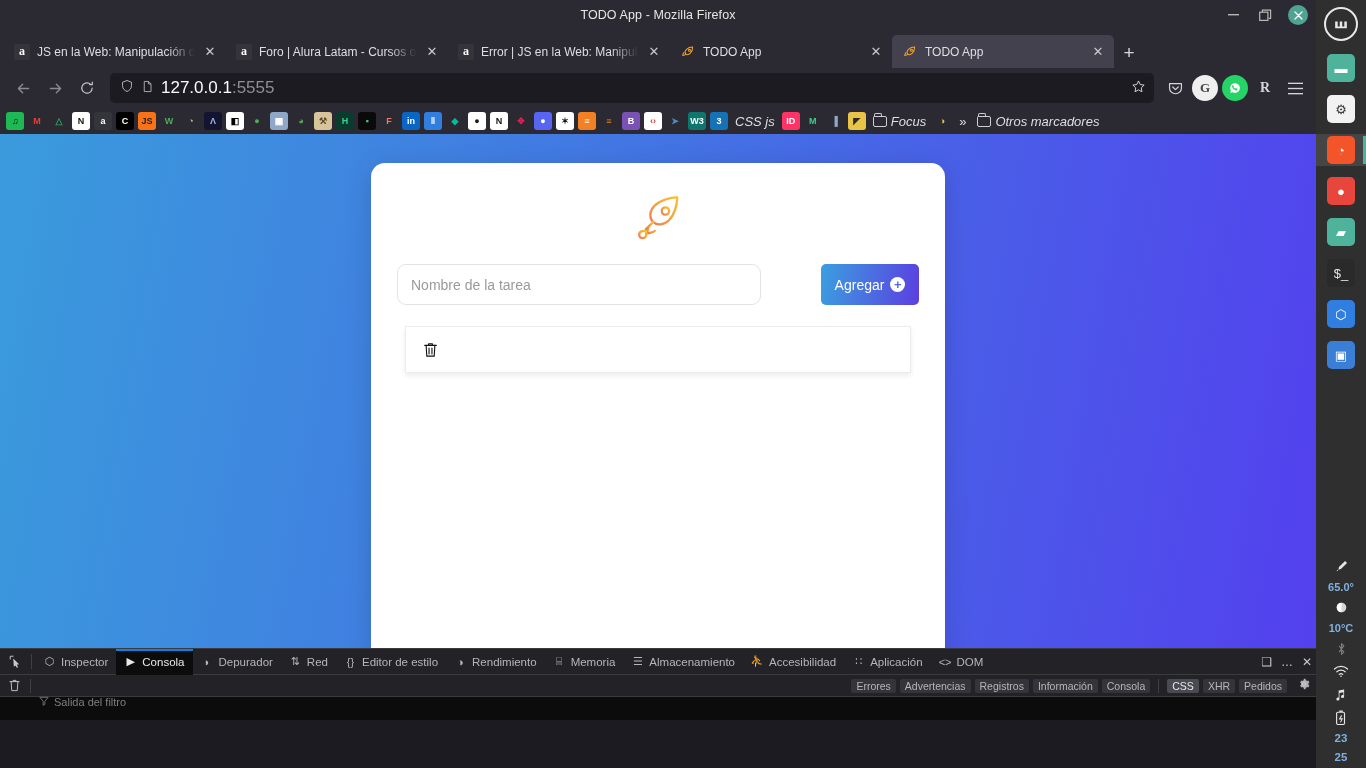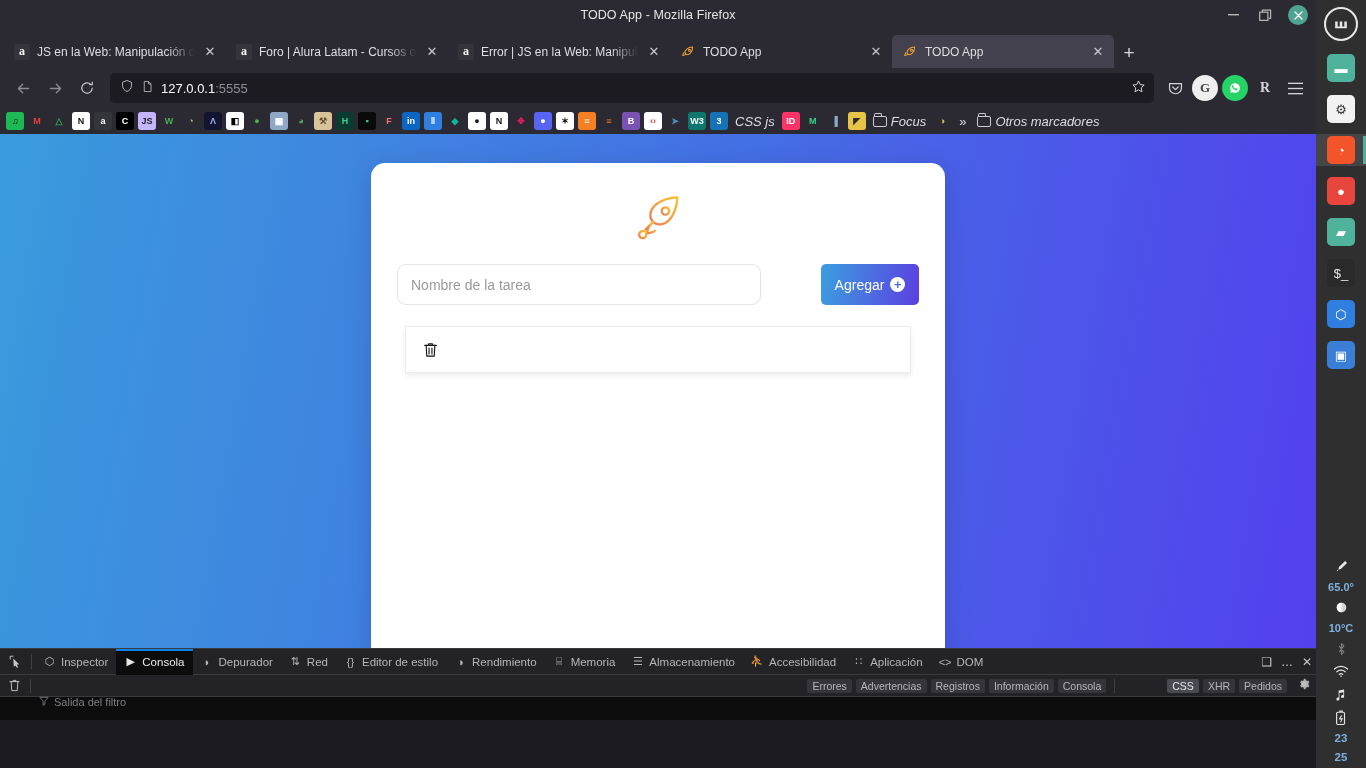--- a/index.html
+++ b/index.html
@@ -86,21 +86,21 @@
   }
   .nav-btn.dim { color:#6d6b73; }
   .urlbar {
     flex: 1 1 auto; height: 30px; margin: 0 6px;
     background: #1c1b22; border-radius: 5px;
     display: flex; align-items: center; gap: 7px;
     padding: 0 8px 0 10px;
   }
   .url-shield { color:#b6b4ba; }
   .url-page { color:#b6b4ba; }
-  .url-text { flex:1 1 auto; font-size: 13px; color:#fbfbfe; white-space:nowrap; overflow:hidden; }
+  .url-text { flex:1 1 auto; font-size: 17px; color:#fbfbfe; white-space:nowrap; overflow:hidden; }
   .url-text .dim { color:#8f8d95; }
   .url-star { color:#d6d4da; font-size:15px; }
   .nav-right { display:flex; align-items:center; gap: 4px; }
   .ext-icon { width:26px;height:26px;border-radius:50%;display:flex;align-items:center;justify-content:center;font-size:12px;font-weight:700;color:#fff; }
   .ext-pocket{ color:#d6d4da; font-size:16px; }
   .ext-g { background:#efefef; color:#444; font-family:"Liberation Serif",serif; font-size:13px;}
   .ext-wa { background:#25d366; color:#fff; font-size:13px; }
   .ext-r { color:#d6d4da; font-family:"Liberation Serif",serif; font-size:14px; }
   .ext-menu { color:#d6d4da; font-size:16px; }
 
@@ -205,21 +205,21 @@
   .dt-filterbar {
     height:22px; flex:0 0 22px;
     background:#232327; border-bottom:1px solid #3b3b3d;
     display:flex; align-items:center; padding: 0 6px; gap:8px;
   }
   .dt-trash { color:#c9c9c9; font-size:11px; width:16px; display:flex;justify-content:center;}
   .dt-vsep { width:1px;height:14px;background:#3f3f44; }
   .dt-filterinput { display:flex; align-items:center; gap:5px; color:#7e7e83; font-size:11px; flex:1 1 auto;margin-top:32px;}
   .dt-pills { display:flex; align-items:center; gap:4px; }
   .pill { font-size:10.5px; color:#b6b6b8; padding:1px 5px; border-radius:2px; background:#34343a; }
-  .pill.on { background:#4a4a52; color:#e8e8e8;margin-left:44px; }
+  .pill.on { background:#4a4a52; color:#e8e8e8; }
   .dt-gear { color:#c9c9c9; font-size:12px; padding-left:3px;}
 
   .dt-console {
     flex:1 1 auto; position:relative;
     background:#0c0c0d;
   }
   .console-line {
     position:absolute; left:24px; top:6px;
     font-family:"Liberation Mono", monospace; font-size:11.5px; color:#d7d7db;
   }
@@ -386,21 +386,21 @@
       </div>
     </div>
 
     <div class="bookmarks" id="bm-bar">
         <span class="bm" style="background: rgb(29, 185, 84); color: rgb(10, 10, 10);">♫</span>
         <span class="bm" style="background: rgb(43, 42, 51); color: rgb(231, 65, 51);">M</span>
         <span class="bm" style="background: rgb(43, 42, 51); color: rgb(42, 163, 90);">△</span>
         <span class="bm" style="background: rgb(255, 255, 255); color: rgb(17, 17, 17);">N</span>
         <span class="bm" style="background: rgb(52, 52, 59); color: rgb(255, 255, 255);">a</span>
         <span class="bm" style="background: rgb(0, 0, 0); color: rgb(255, 255, 255);">C</span>
-        <span class="bm" style="background: #c4b5fd; color: rgb(34, 34, 34);">JS</span>
+        <span class="bm" style="background: #f97316; color: rgb(34, 34, 34);">JS</span>
         <span class="bm" style="background: rgb(43, 42, 51); color: rgb(76, 175, 80);">W</span>
         <span class="bm" style="background: rgb(43, 42, 51); color: rgb(216, 185, 122);">◔</span>
         <span class="bm" style="background: rgb(18, 20, 48); color: rgb(159, 176, 224);">Λ</span>
         <span class="bm" style="background: rgb(255, 255, 255); color: rgb(0, 0, 0);">◧</span>
         <span class="bm" style="background: rgb(43, 42, 51); color: rgb(76, 175, 80);">●</span>
         <span class="bm" style="background: rgb(143, 168, 200); color: rgb(255, 255, 255);">▦</span>
         <span class="bm" style="background: rgb(43, 42, 51); color: rgb(76, 175, 80);">◕</span>
         <span class="bm" style="background: rgb(216, 196, 154); color: rgb(90, 74, 42);">⚒</span>
         <span class="bm" style="background: rgb(11, 59, 46); color: rgb(58, 209, 138);">H</span>
         <span class="bm" style="background: rgb(10, 10, 10); color: rgb(58, 209, 138);">▪</span>

